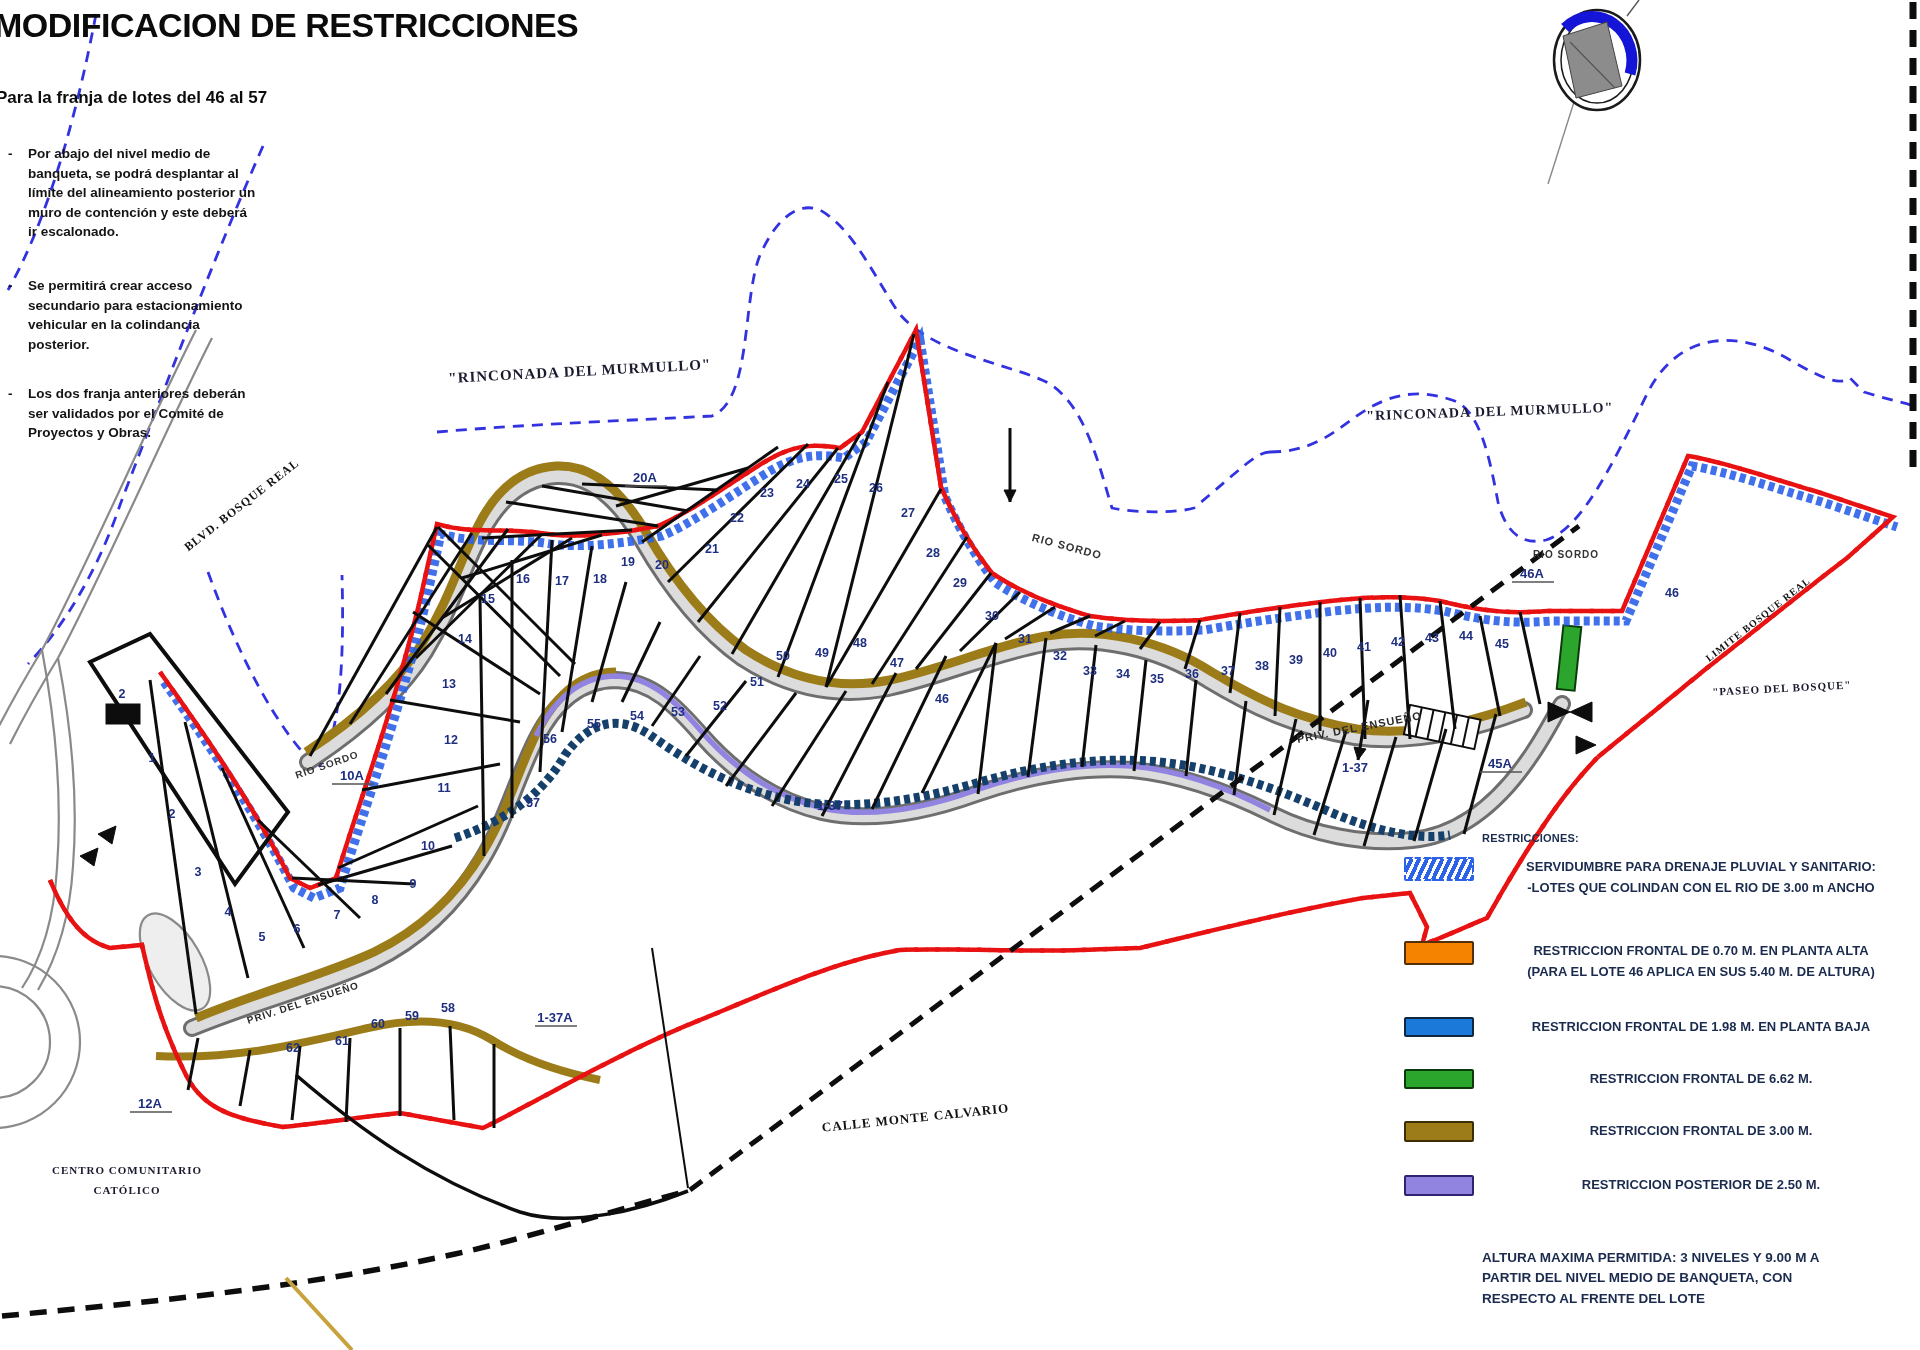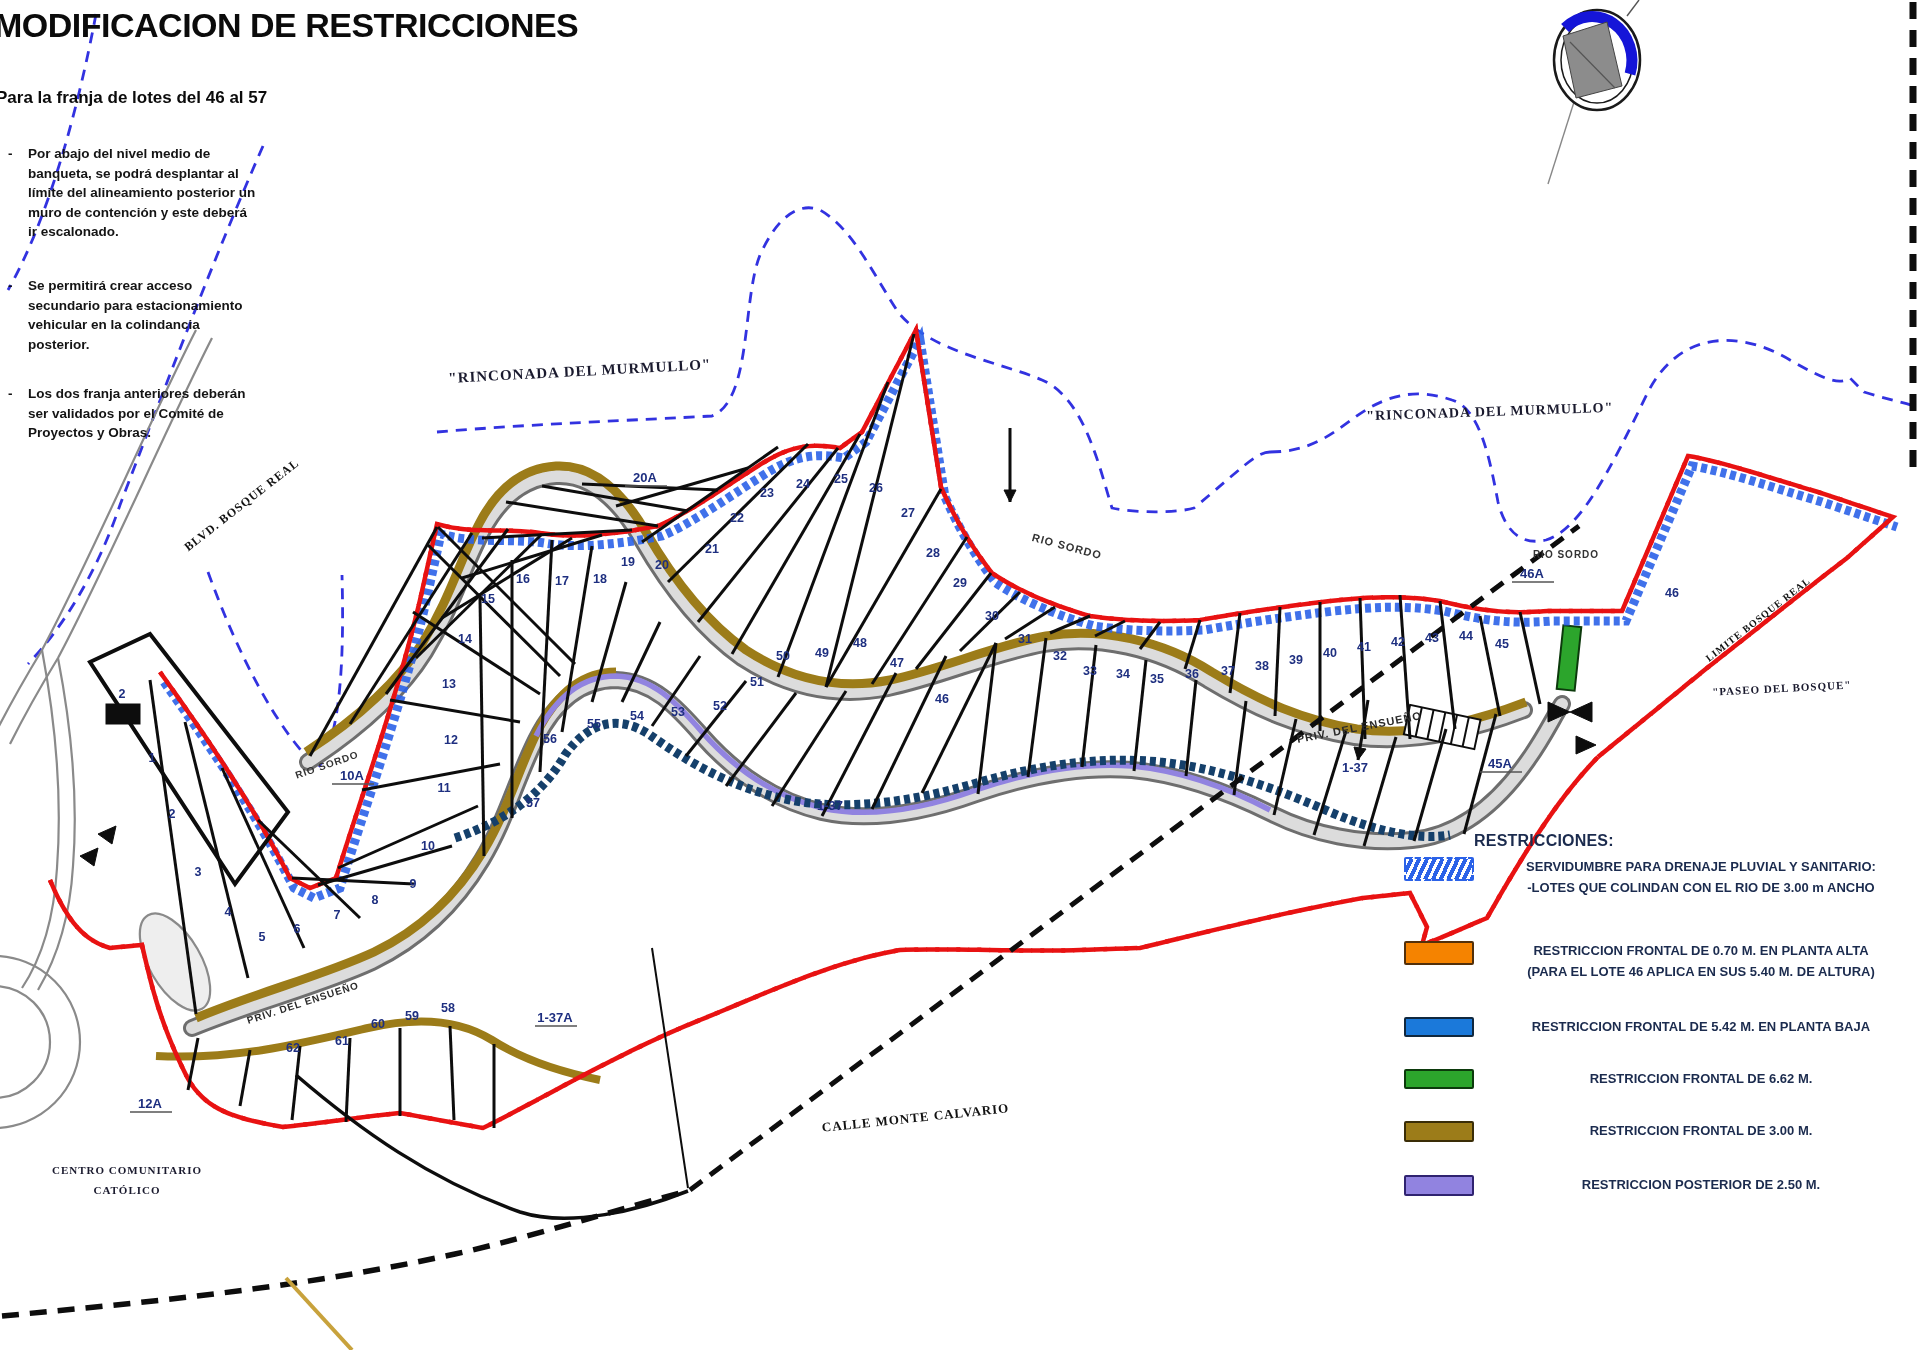--- a/index.html
+++ b/index.html
@@ -11,21 +11,21 @@
   #page-title{left:-6px;top:6px;font-size:34px;font-weight:800;letter-spacing:-0.5px;white-space:nowrap;}
   #page-subtitle{left:-4px;top:88px;font-size:17px;font-weight:700;}
   .note{position:absolute;z-index:3;width:248px;display:flex;gap:10px;
         font-size:13.5px;font-weight:700;line-height:1.45;color:#141414;}
   .note .dash{flex:0 0 10px;}
   #note-0{left:8px;top:144px;}
   #note-1{left:8px;top:276px;}
   #note-2{left:8px;top:384px;}
   #legend{position:absolute;left:1396px;top:820px;width:524px;height:530px;z-index:3;
           color:#1b2b4e;}
-  #legend-title{position:absolute;left:78px;top:12px;font-size:16px;font-weight:800;letter-spacing:.2px;}
+  #legend-title{position:absolute;left:86px;top:12px;font-size:11px;font-weight:800;letter-spacing:.2px;}
   .leg-row{position:absolute;left:0;width:524px;}
   .leg-swatch{position:absolute;left:8px;top:1px;width:70px;height:24px;box-sizing:border-box;border-radius:2px;}
   .sw-hatched{background:repeating-linear-gradient(115deg,#ffffff 0 3px,#2B62E8 3px 7px);border:2px dashed #2B62E8;}
   .sw-orange{background:#F58300;border:2px solid #53300a;}
   .sw-blue{background:#1B79DA;border:2px solid #10283f;height:20px;}
   .sw-green{background:#2CA52C;border:2px solid #0c3a0c;height:20px;}
   .sw-olive{background:#9C7C19;border:2px solid #3a2d07;height:21px;}
   .sw-purple{background:#9183E0;border:2px solid #2f2370;height:21px;}
   .leg-text{position:absolute;left:86px;top:0;width:438px;font-size:13px;font-weight:700;line-height:1.65;text-align:center;}
   #legend-note{position:absolute;left:86px;top:428px;width:372px;font-size:13.5px;font-weight:700;line-height:1.5;}
@@ -321,21 +321,21 @@
         <div class="leg-row" style="top: 120px;">
           <div class="leg-swatch sw-orange"></div>
           <div class="leg-text">
             <div>RESTRICCION FRONTAL DE 0.70 M. EN PLANTA ALTA</div>
             <div>(PARA EL LOTE 46 APLICA EN SUS 5.40 M. DE ALTURA)</div>
           </div>
         </div>
         <div class="leg-row" style="top: 196px;">
           <div class="leg-swatch sw-blue"></div>
           <div class="leg-text">
-            <div>RESTRICCION FRONTAL DE 5.42 M. EN PLANTA BAJA</div>
+            <div>RESTRICCION FRONTAL DE 1.98 M. EN PLANTA BAJA</div>
           </div>
         </div>
         <div class="leg-row" style="top: 248px;">
           <div class="leg-swatch sw-green"></div>
           <div class="leg-text">
             <div>RESTRICCION FRONTAL DE 6.62 M.</div>
           </div>
         </div>
         <div class="leg-row" style="top: 300px;">
           <div class="leg-swatch sw-olive"></div>
@@ -343,15 +343,16 @@
             <div>RESTRICCION FRONTAL DE 3.00 M.</div>
           </div>
         </div>
         <div class="leg-row" style="top: 354px;">
           <div class="leg-swatch sw-purple"></div>
           <div class="leg-text">
             <div>RESTRICCION POSTERIOR DE 2.50 M.</div>
           </div>
         </div>
       </div>
+  <div id="legend-note">ALTURA MAXIMA PERMITIDA: 3 NIVELES Y 9.00 M A PARTIR DEL NIVEL MEDIO DE BANQUETA, CON RESPECTO AL FRENTE DEL LOTE</div>
 </div>
 
 </div>
 
 </body></html>

